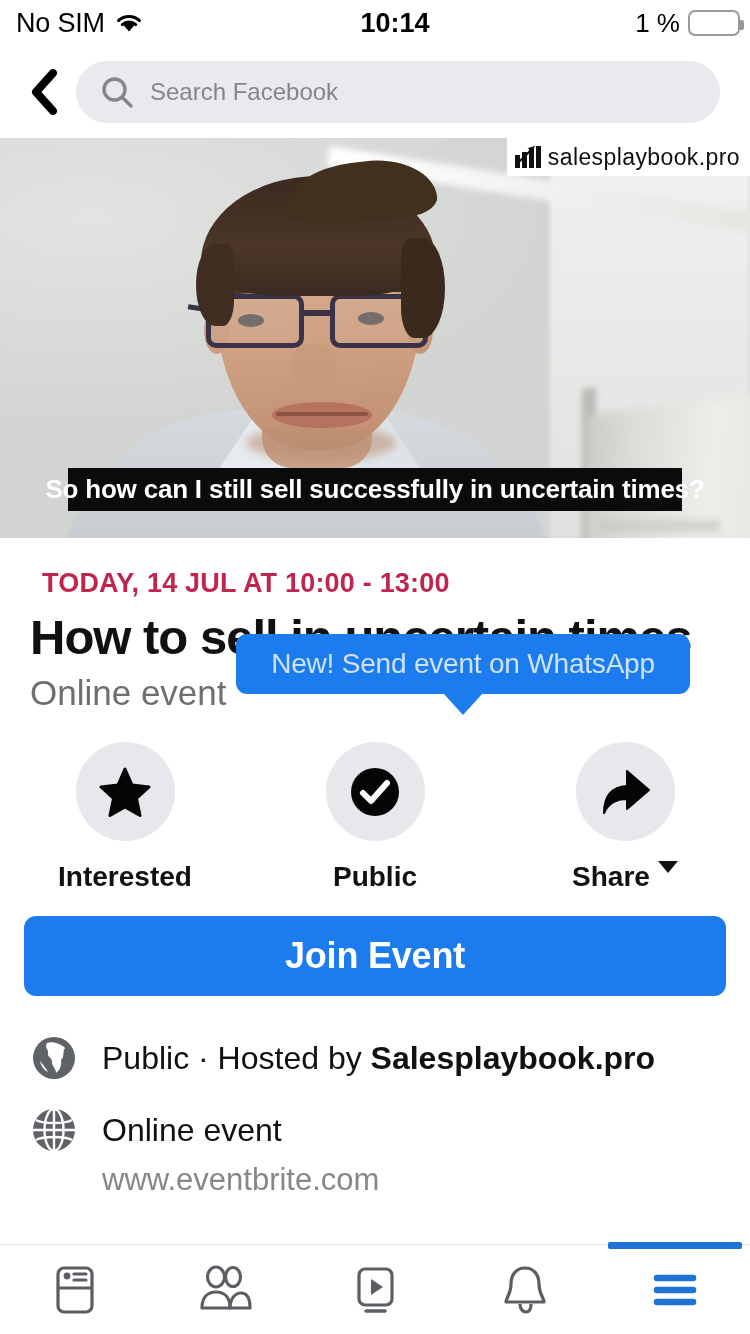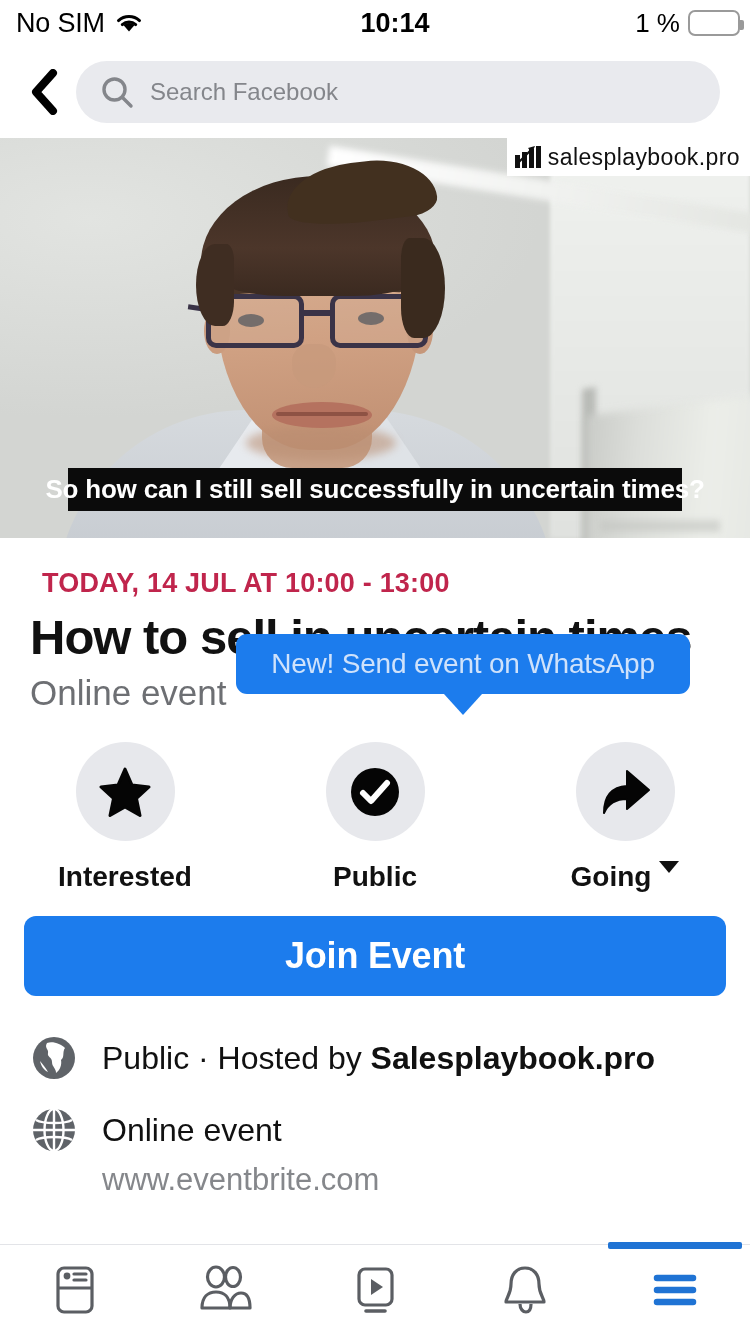--- a/index.html
+++ b/index.html
@@ -368,21 +368,21 @@
       </div>
     </div>
 
     <div class="action">
       <div class="act-circle">
         <svg width="52" height="52" viewBox="0 0 52 52">
           <path d="M28 5 L50 24 L28 43 L28 33 C16 33 9 38 5 47 C5 30 13 21 28 20 Z" fill="#050505" stroke="#050505" stroke-width="2" stroke-linejoin="round"></path>
         </svg>
       </div>
       <div class="act-label">
-        <span>Going</span>
+        <span>Share</span>
         <span class="caret-down"></span>
       </div>
     </div>
 
   </div>
 
   <div class="join-btn">
     <span>Join Event</span>
   </div>
 

